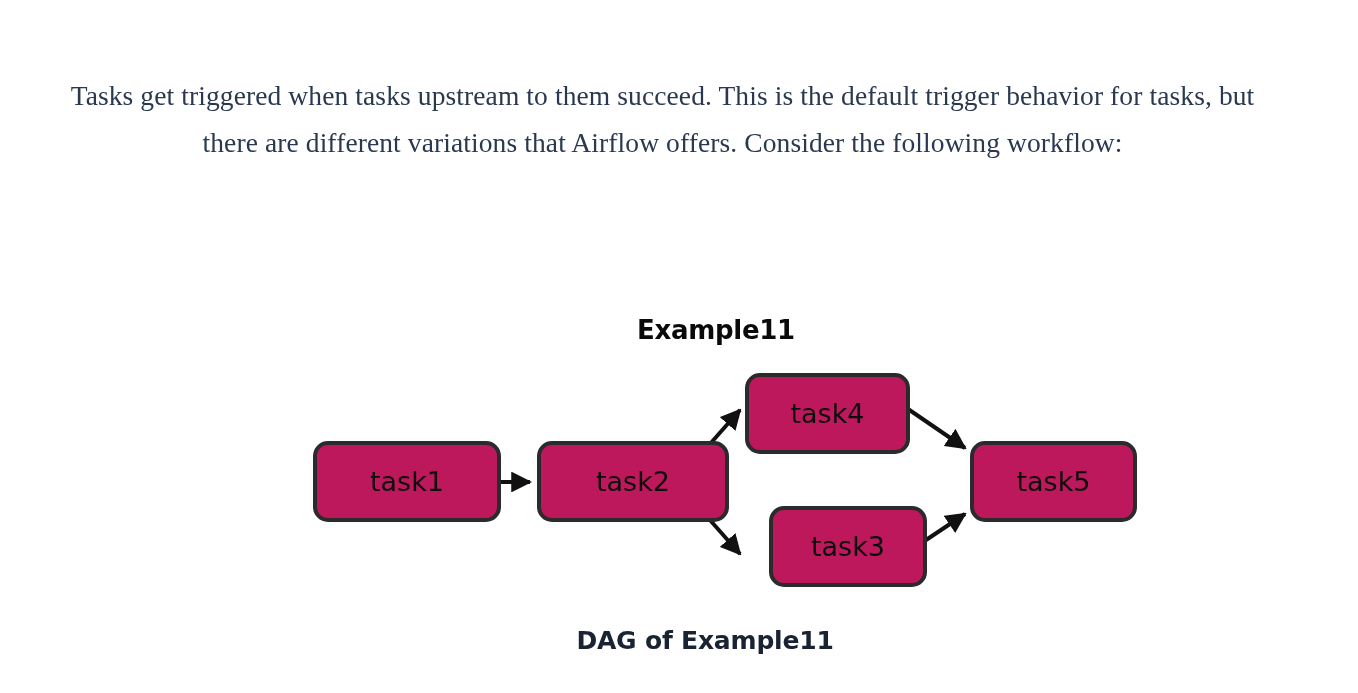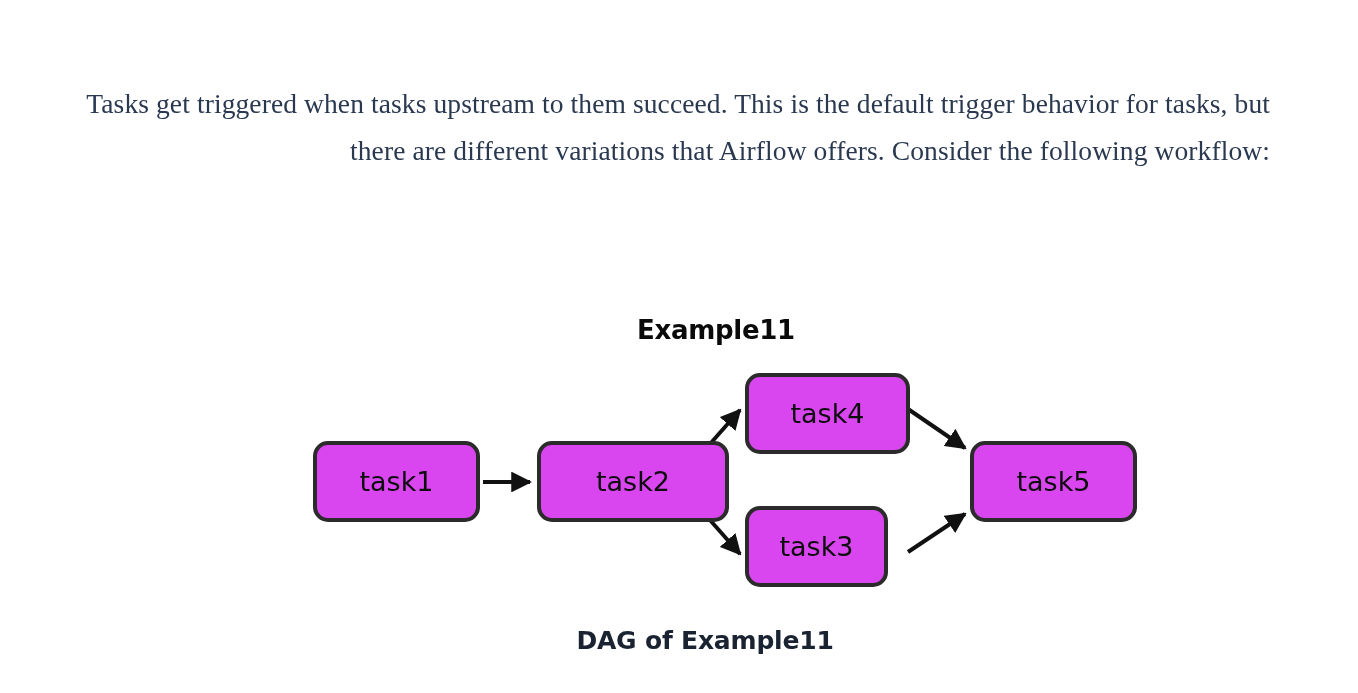--- a/index.html
+++ b/index.html
@@ -12,28 +12,28 @@
     height: 693px;
     position: relative;
     overflow: hidden;
     font-family: "Liberation Sans", sans-serif;
   }
 
   
   #article-paragraph {
     position: absolute;
     left: 55px;
-    top: 52px;
+    top: 44px;
     width: 1215px;
     font-family: "Liberation Serif", serif;
     font-size: 27.5px;
     line-height: 47px;
     color: #2a3950;
     letter-spacing: 0.1px;
-    text-align: right;
+    text-align: center;
   }
 
   
   #diagram-figure {
     position: absolute;
     left: 0;
     top: 0;
     width: 1358px;
     height: 693px;
   }
@@ -77,40 +77,40 @@
     left: 0;
     top: 0;
     width: 1358px;
     height: 693px;
     pointer-events: none;
   }
 
   .task-node {
     position: absolute;
     box-sizing: border-box;
-    background: #d946ef;
+    background: #be185d;
     border: 4px solid #2b2b2b;
     border-radius: 15px;
     display: flex;
     align-items: center;
     justify-content: center;
   }
   .task-node-label {
     font-family: "DejaVu Sans", sans-serif;
     font-size: 27px;
     font-weight: 400;
     color: #0d0d0d;
     letter-spacing: 0px;
     line-height: 1;
   }
 
-  #node-task1 { left: 273px; top: 425px; width: 167px; height: 81px; }
+  #node-task1 { left: 273px; top: 425px; width: 188px; height: 81px; }
   #node-task2 { left: 497px; top: 425px; width: 192px; height: 81px; }
   #node-task4 { left: 705px; top: 357px; width: 165px; height: 81px; }
-  #node-task3 { left: 705px; top: 490px; width: 143px; height: 81px; text-align: center; }
+  #node-task3 { left: 729px; top: 490px; width: 158px; height: 81px; text-align: center; }
   #node-task5 { left: 910px; top: 425px; width: 167px; height: 81px; margin-left: 20px; }
 </style>
 </head>
 <body>
 
 <p id="article-paragraph">Tasks get triggered when tasks upstream to them succeed. This is the default trigger behavior for tasks, but there are different variations that Airflow offers. Consider the following workflow:</p>
 
 <figure id="diagram-figure">
 
   <div id="diagram-title">Example11</div>

